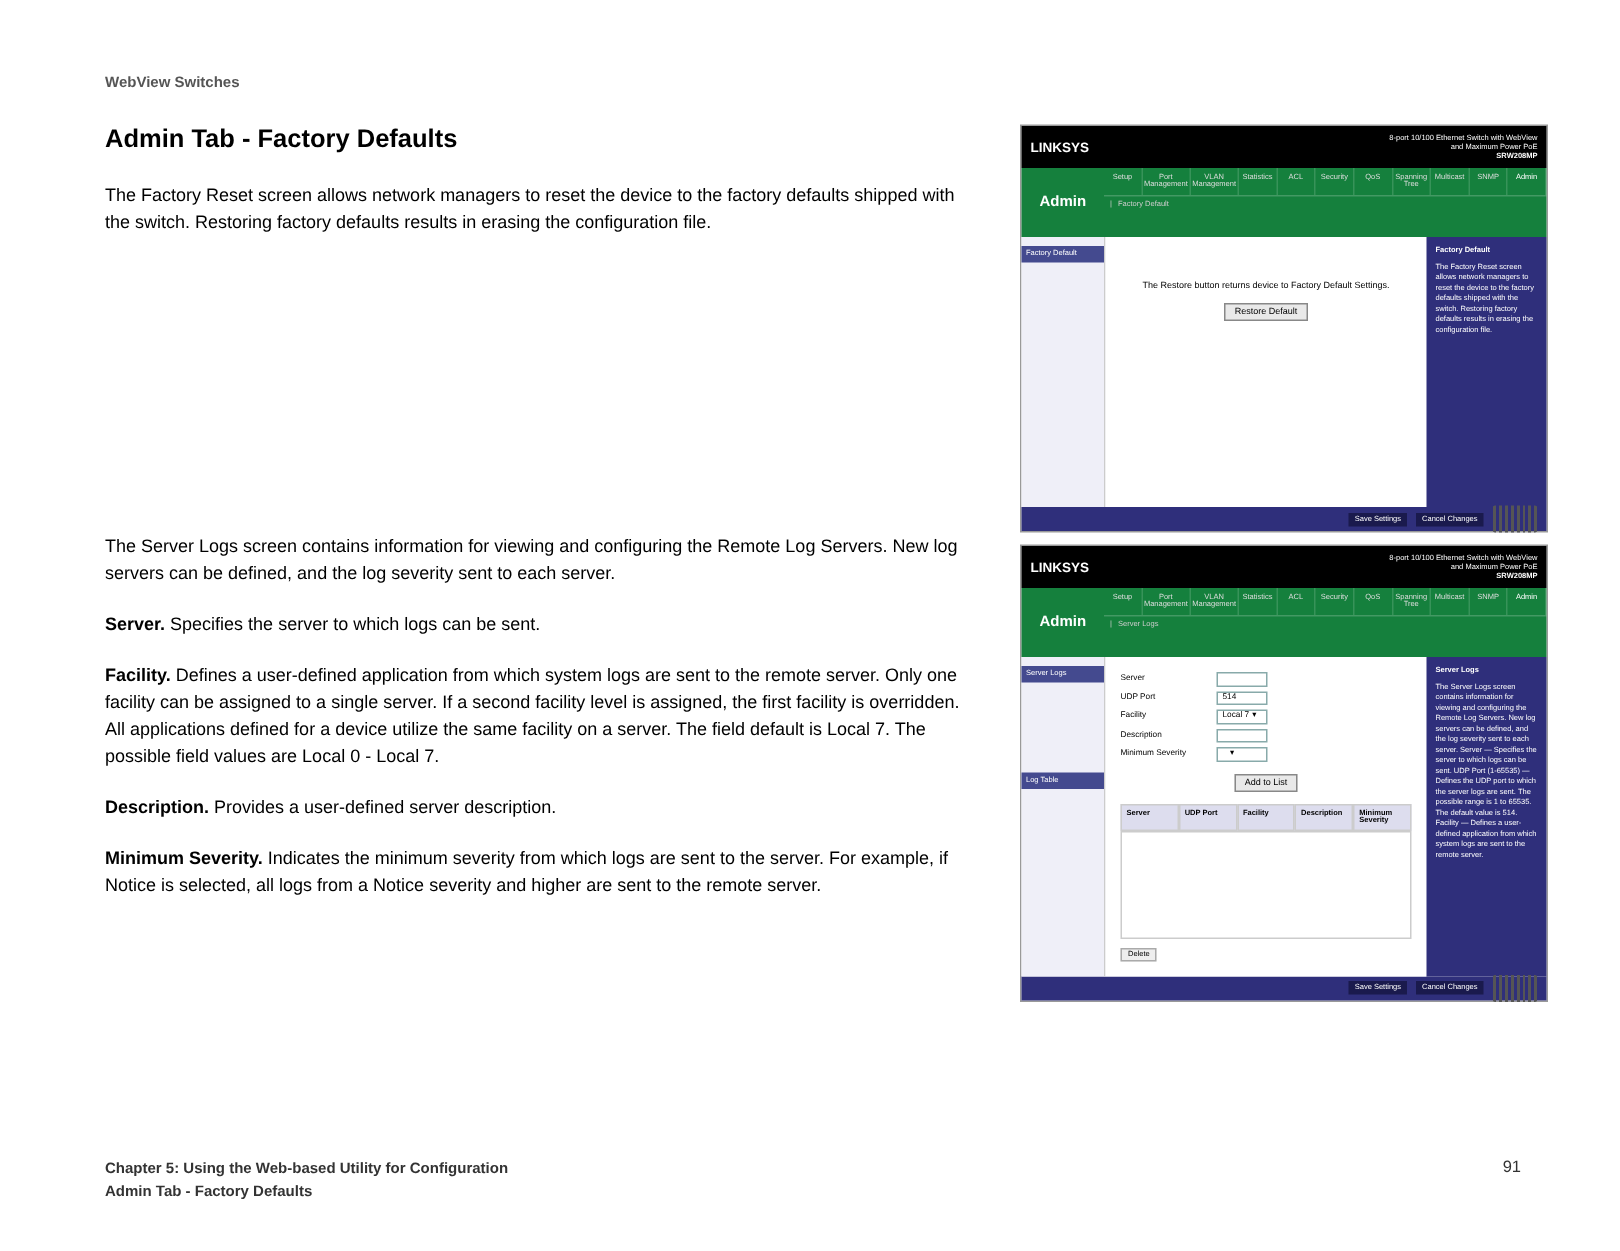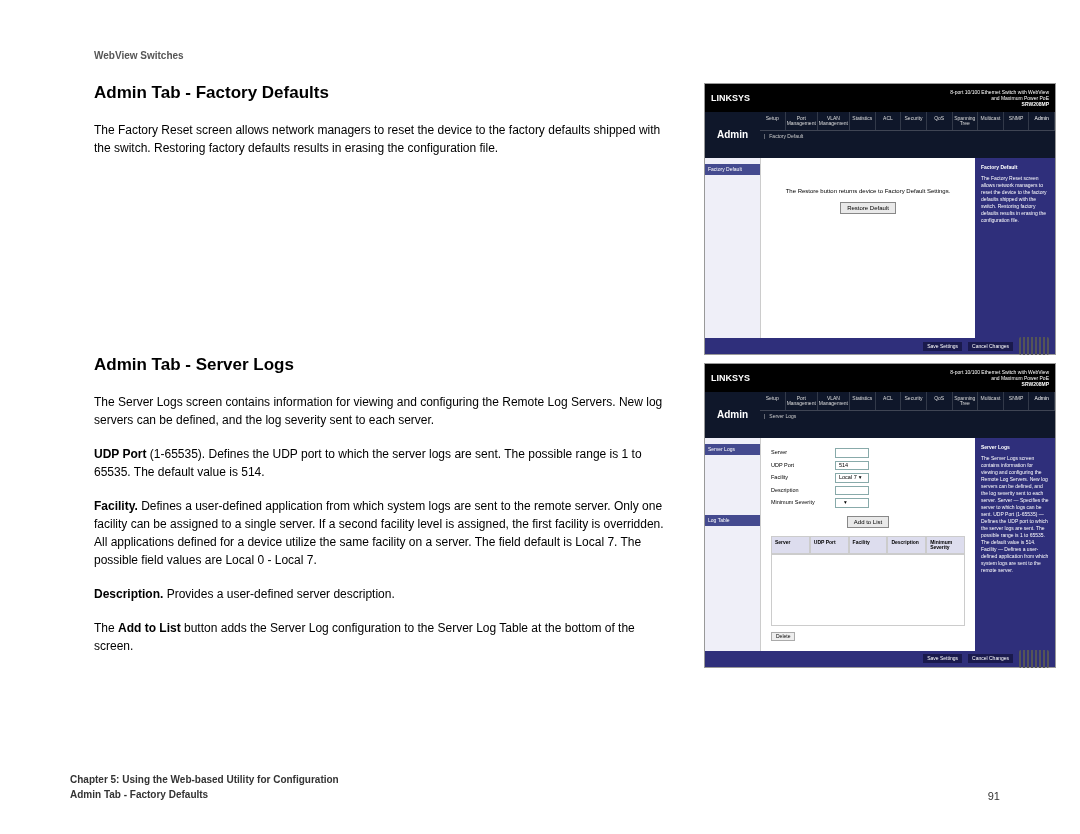--- a/index.html
+++ b/index.html
@@ -8,21 +8,21 @@
     font-family: Arial, Helvetica, sans-serif;
     font-size: 12px;
     color: #000;
     background: #fff;
     width: 1080px;
     height: 834px;
     overflow: hidden;
     position: relative;
   }
   .page {
-    padding: 50px 70px 30px 94px;
+    padding: 50px 70px 30px 70px;
     box-sizing: border-box;
     width: 872px;
   }
   .header {
     font-size: 10px;
     color: #555;
     font-weight: bold;
     margin-bottom: 22px;
   }
   .two-col {
@@ -53,21 +53,21 @@
     width: 350px;
     border: 1px solid #999;
     background: #fff;
     margin-bottom: 8px;
     font-size: 6px;
     line-height: 1;
   }
   .ss-topbar { background:#000; color:#fff; padding:5px 6px; display:flex; justify-content:space-between; align-items:center;}
   .ss-topbar .brand { font-weight:bold; font-size:9px;}
   .ss-topbar .right { text-align:right; font-size:5px; line-height:1.2;}
-  .ss-bluebar { background:#0f172a; color:#fff; height:46px; display:flex;}
+  .ss-bluebar { background:#15803d; color:#fff; height:46px; display:flex;}
   .ss-bluebar .big { width:55px; display:flex; align-items:center; justify-content:center; font-size:10px; font-weight:bold;}
   .ss-bluebar .tabs { flex:1; display:flex; flex-direction:column;}
   .ss-tabs-row { display:flex; border-bottom:1px solid rgba(255,255,255,0.2); }
   .ss-tab { flex:1; text-align:center; padding:4px 1px; font-size:5px; color:#ddd; border-right:1px solid rgba(255,255,255,0.15);}
   .ss-tab.active { color:#fff; }
   .ss-subtabs { display:flex; padding:3px 4px; gap:4px; font-size:5px; color:#ccc;}
   .ss-body { display:flex; min-height:180px;}
   .ss-sidenav { width:55px; background:#efeff8; border-right:1px solid #ccc; padding-top:6px;}
   .ss-sidenav .snitem{ background:#444a8f; color:#fff; font-size:5px; padding:3px; margin:0 0 2px 0;}
   .ss-main { flex:1; background:#fff; padding:10px;}
@@ -88,24 +88,23 @@
     font-size: 10px;
     font-weight: bold;
     text-align: center;
     margin-bottom: 24px;
   }
   
   .footer {
     position: absolute;
     bottom: 32px;
     left: 70px;
-    right: 80px;
+    right: 66px;
     display:flex;
     justify-content:space-between;
-    align-items:flex-end;
     font-size:10px;
     color:#333;
   }
   .footer .fl { font-weight:bold; line-height:1.5;}
   .footer .fr { font-size:11px;margin-left:30px;}
   .cisco-logo{
     width:30px; height:18px;
     display:inline-block;
     background:repeating-linear-gradient(90deg,#555 0 2px, transparent 2px 4px);
     border-radius:2px;
@@ -119,33 +118,32 @@
   <div class="header">WebView Switches</div>
 
   <div class="two-col">
 
     <div class="left-col">
       <h2>Admin Tab - Factory Defaults</h2>
       <p>The Factory Reset screen allows network managers to reset the device to the factory defaults shipped with the switch. Restoring factory defaults results in erasing the configuration file.</p>
 
       <div class="spacer-section"></div>
 
-      <h2>Admin Tab - Server Logs</h2>
       <p>The Server Logs screen contains information for viewing and configuring the Remote Log Servers. New log servers can be defined, and the log severity sent to each server.</p>
       <p>
-        <strong>UDP Port</strong><span> (1-65535). Defines the UDP port to which the server logs are sent. The possible range is 1 to 65535. The default value is 514.</span>
+        <strong>Server.</strong><span> Specifies the server to which logs can be sent.</span>
       </p>
       <p>
         <strong>Facility.</strong><span> Defines a user-defined application from which system logs are sent to the remote server. Only one facility can be assigned to a single server. If a second facility level is assigned, the first facility is overridden. All applications defined for a device utilize the same facility on a server. The field default is Local 7. The possible field values are Local 0 - Local 7.</span>
       </p>
       <p>
         <strong>Description.</strong><span> Provides a user-defined server description.</span>
       </p>
       <p>
-        <span>The </span><strong>Add to List</strong><span> button adds the Server Log configuration to the Server Log Table at the bottom of the screen.</span>
+        <strong>Minimum Severity.</strong><span> Indicates the minimum severity from which logs are sent to the server. For example, if Notice is selected, all logs from a Notice severity and higher are sent to the remote server.</span>
       </p>
     </div>
 
     <div class="right-col">
 
       <div class="sshot">
         <div class="ss-topbar">
           <span class="brand">LINKSYS</span>
           <span class="right">
             <div>8-port 10/100 Ethernet Switch with WebView</div>

